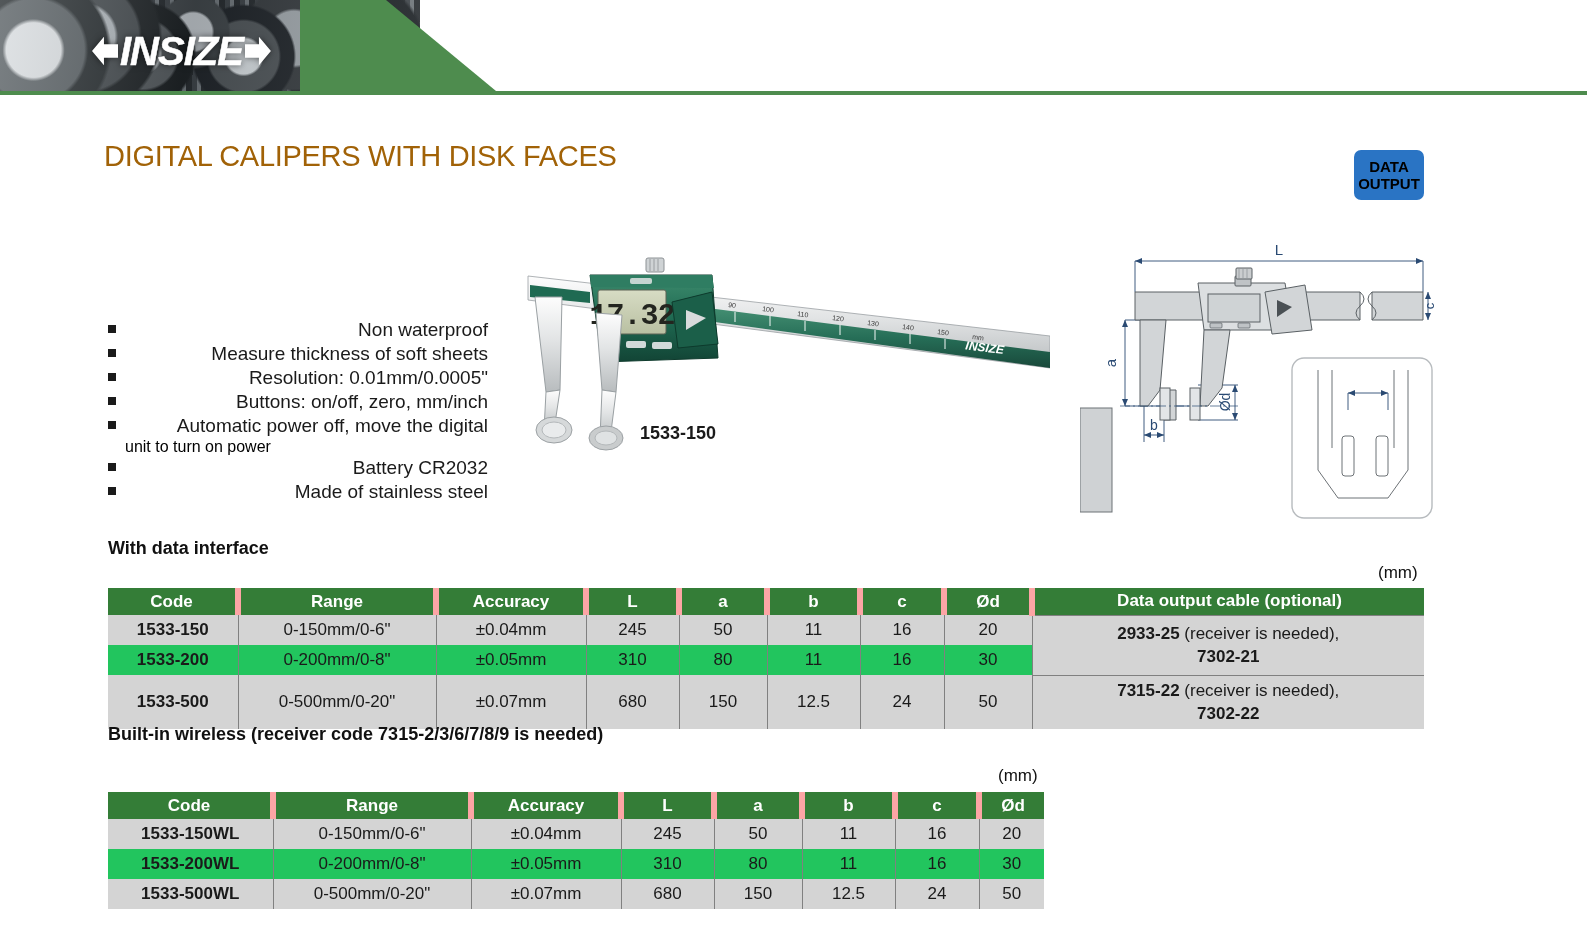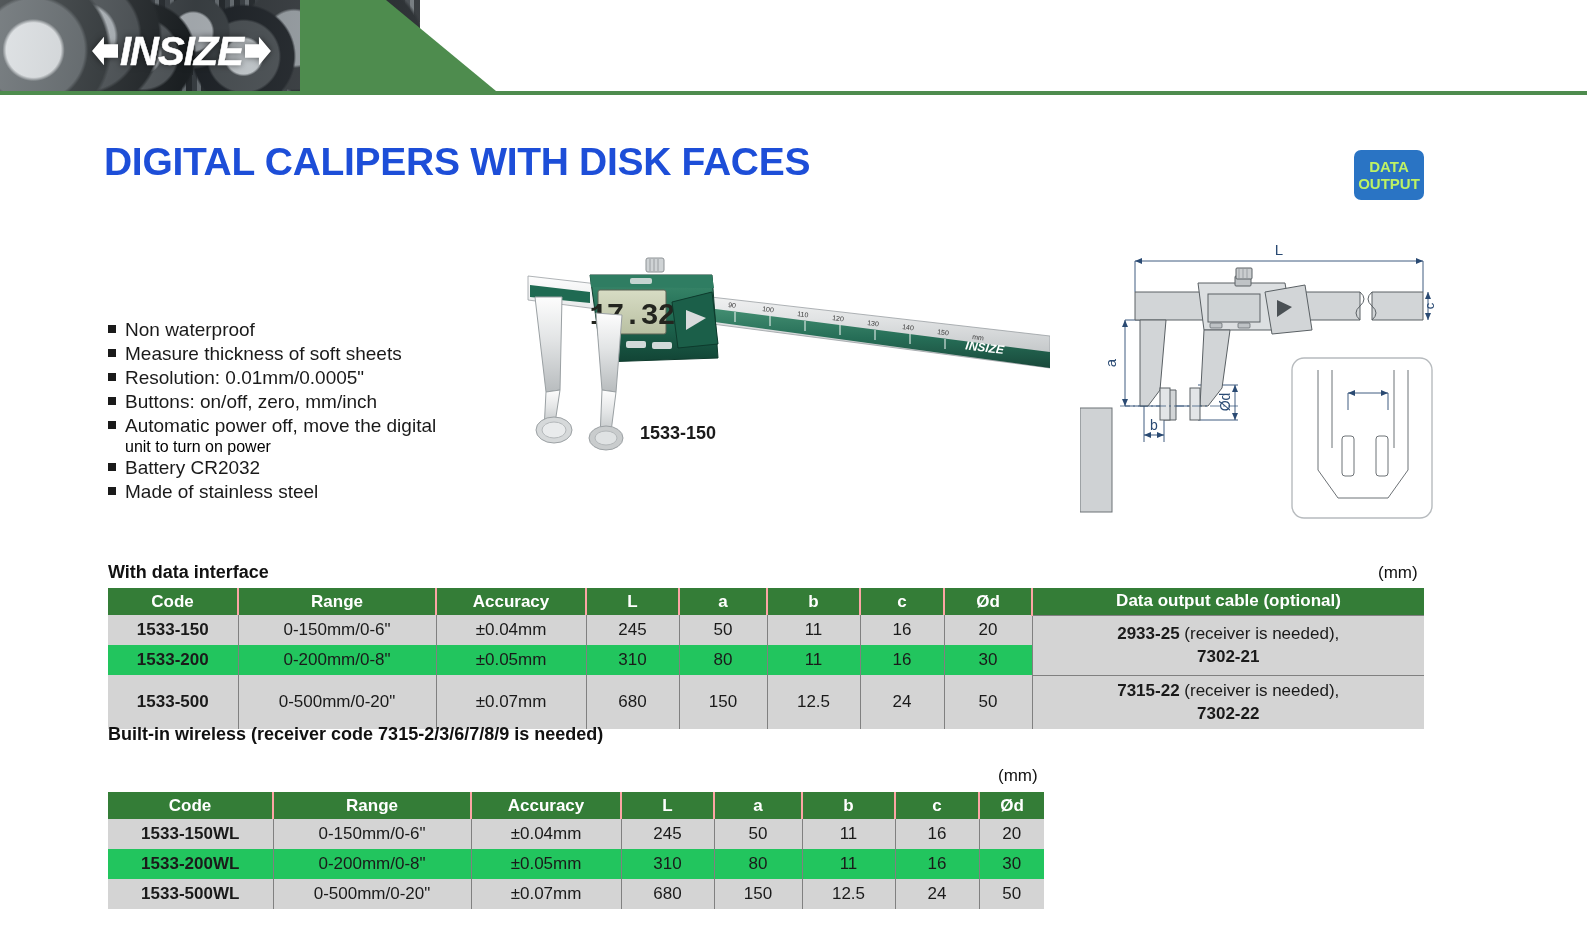--- a/index.html
+++ b/index.html
@@ -60,47 +60,47 @@
   .logo-text {
     font-size: 40px; font-weight: bold; font-style: italic;
     letter-spacing: -1px; line-height: 34px; color: #ffffff;
     font-family: "Liberation Sans", sans-serif;
     -webkit-text-stroke: 0.5px #ffffff;
   }
 
   
   .page-title {
     position: absolute; left: 104px; top: 140px;
-    font-size: 39px; font-weight: bold; color: #1d4ed8;
+    font-size: 29px; font-weight: normal; color: #a16207;
     letter-spacing: -0.3px;
   }
   .data-output-badge {
     position: absolute; left: 1354px; top: 150px;
     width: 70px; height: 50px; border-radius: 7px;
-    background: #2a74c4; color: #bef264;
+    background: #2a74c4; color: #000000;
     display: flex; flex-direction: column;
     align-items: center; justify-content: center;
     font-size: 15px; font-weight: bold; line-height: 17px;
   }
 
   
   .features {
     position: absolute; left: 108px; top: 318px;
     width: 380px;
   }
   .feature-row {
     display: flex; align-items: flex-start;
     font-size: 19px; color: #1a1a1a; line-height: 23px;
     margin-bottom: 1px;
   }
   .bullet {
     flex: 0 0 auto; width: 8px; height: 8px;
     background: #1a1a1a; margin: 7px 9px 0 0;
   }
-  .feature-text { flex: 1 1 auto; }
+  .feature-text { flex: 1 1 auto; text-align: right; }
   .feature-cont { padding-left: 17px; }
 
   
   .product { position: absolute; left: 450px; top: 240px; width: 600px; height: 220px; }
   .product-caption {
     position: absolute; left: 640px; top: 423px;
     font-size: 18px; font-weight: bold; color: #1a1a1a;
   }
 
   
@@ -117,21 +117,21 @@
     position: absolute;
     border-collapse: collapse;
     font-size: 17px; color: #1a1a1a;
     table-layout: fixed;
   }
   table.spec th {
     background: #347d37; color: #ffffff;
     font-weight: bold; font-size: 17px;
     height: 27px; padding: 2px 4px;
     border-left: 1px solid #ffffff;
-    border-right: 2px solid #fca5a5;
+    border-right: 6px solid #fca5a5;
     text-align: center;
   }
   table.spec th:first-child { border-left: none; }
   table.spec th:last-child { border-right: none; }
   table.spec td {
     height: 30px; padding: 3px 6px;
     text-align: center; vertical-align: middle;
     border-left: 1px solid #808080;
     border-right: 1px solid #808080;
   }
@@ -370,21 +370,21 @@
           <line x1="268" y1="163" x2="308" y2="163"></line>
           <path d="M268,163 l7,-3 l0,6 Z" fill="#2a4a73" stroke="none"></path>
           <path d="M308,163 l-7,-3 l0,6 Z" fill="#2a4a73" stroke="none"></path>
           <line x1="268" y1="163" x2="268" y2="180"></line>
           <line x1="308" y1="163" x2="308" y2="180"></line>
         </g>
       </g>
     </svg>
   </div>
 
-  <div class="tbl-label" style="left:108px; top:562px;">With data interface</div>
+  <div class="tbl-label" style="left:108px; top:538px;">With data interface</div>
   <div class="tbl-unit" style="left:1378px; top:563px;">(mm)</div>
 
   <table class="spec" style="left:108px; top:588px; width:1316px;">
     <colgroup>
       <col style="width:130px">
         <col style="width:198px">
         <col style="width:150px">
       <col style="width:93px">
         <col style="width:88px">
         <col style="width:93px">

